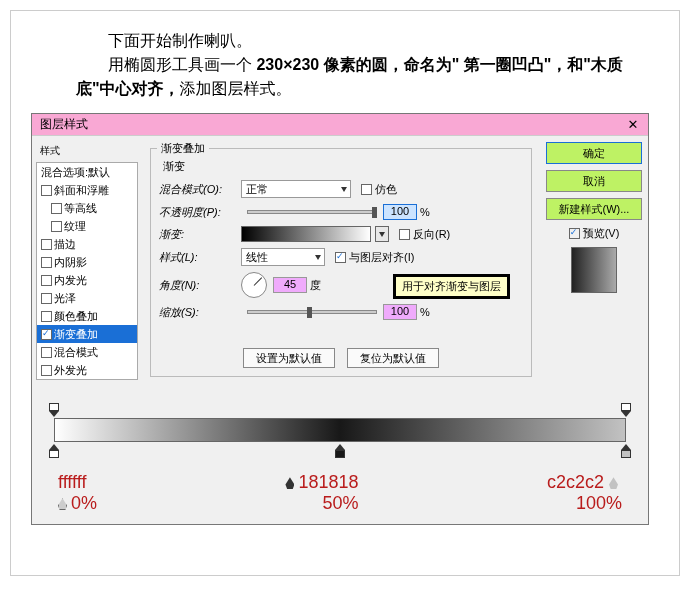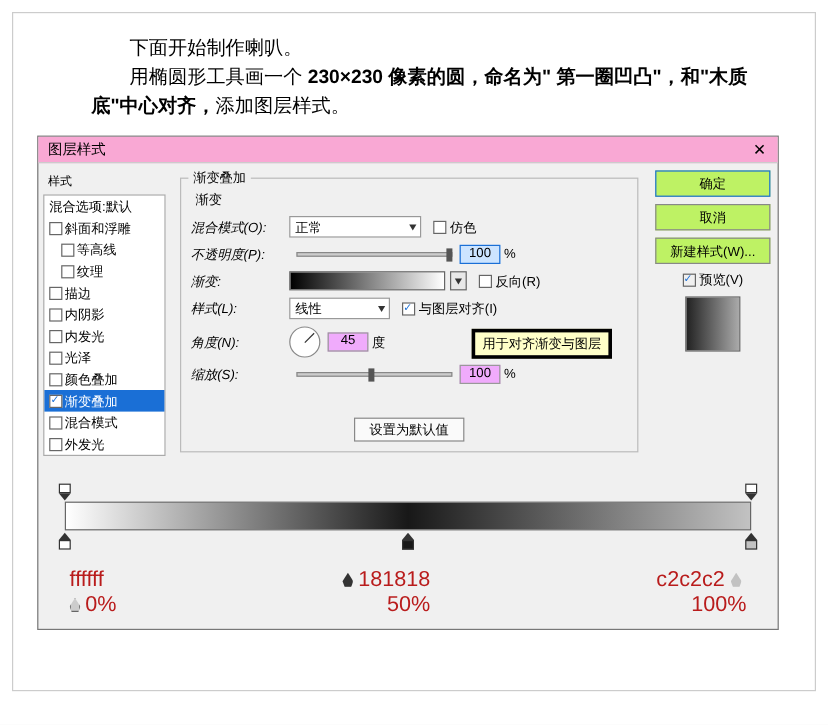--- a/index.html
+++ b/index.html
@@ -205,20 +205,21 @@
             <span class="lab">缩放(S):</span>
             <span class="slider">
                 <span class="thumb" style="left:46%"></span>
               </span>
             <span class="numfield plain">100</span>
             <span class="pct">%</span>
           </div>
 
           <div class="btn-row">
             <span class="btn">设置为默认值</span>
+            <span class="btn">复位为默认值</span>
           </div>
         </div>
 
         <div class="tooltip">用于对齐渐变与图层</div>
       </div>
 
       <div class="right-panel">
         <div class="rbtn primary">确定</div>
         <div class="rbtn">取消</div>
         <div class="rbtn">新建样式(W)...</div>

